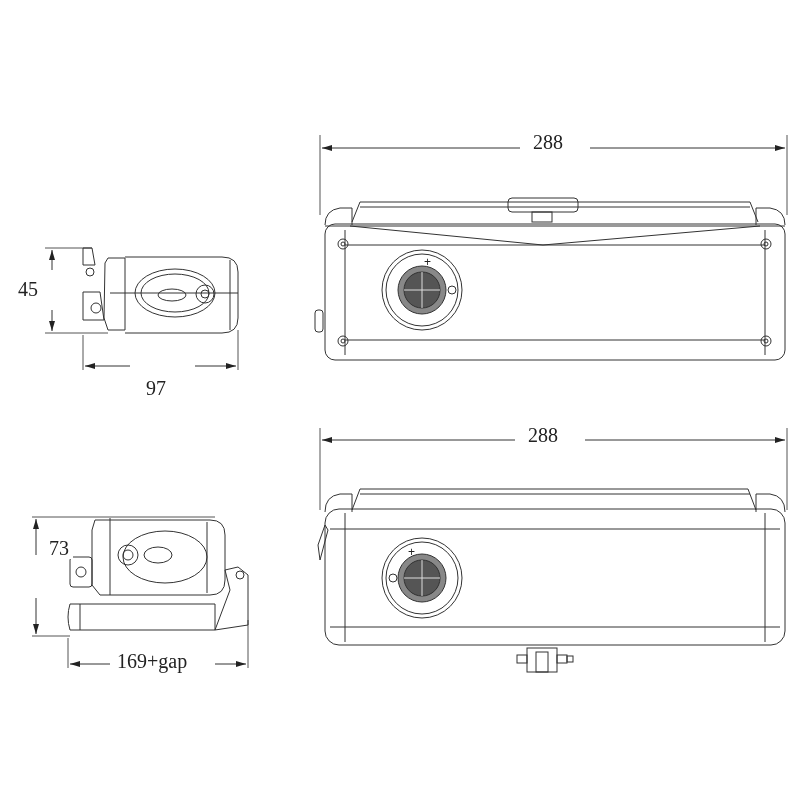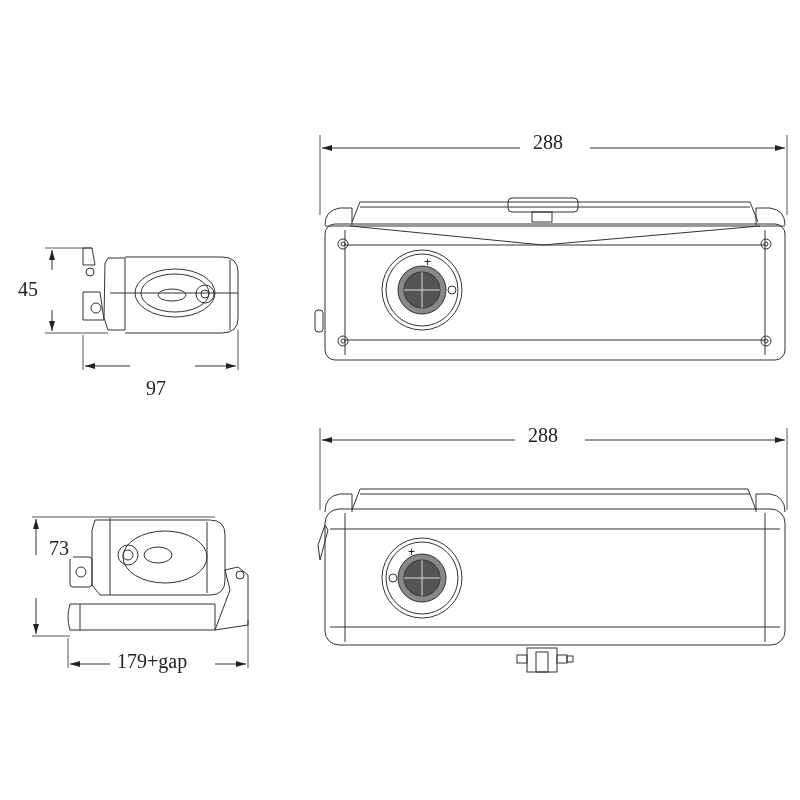--- a/index.html
+++ b/index.html
@@ -155,13 +155,13 @@
     <path d="M225,570 L238,567 L248,575 L248,625 L215,630 L230,590 z"></path>
     <circle cx="240" cy="575" r="4"></circle>
   </g>
 </svg>
 
 <div class="dimtxt" style="left:529px;top:131px;">288</div>
 <div class="dimtxt" style="left:14px;top:278px;">45</div>
 <div class="dimtxt" style="left:142px;top:350px;margin-top:27px;">97</div>
 <div class="dimtxt" style="left:524px;top:424px;">288</div>
 <div class="dimtxt" style="left:1px;top:537px;margin-left:44px;">73</div>
-<div class="dimtxt" style="left:113px;top:650px;">179+gap</div>
+<div class="dimtxt" style="left:113px;top:650px;">169+gap</div>
 
 </body></html>

